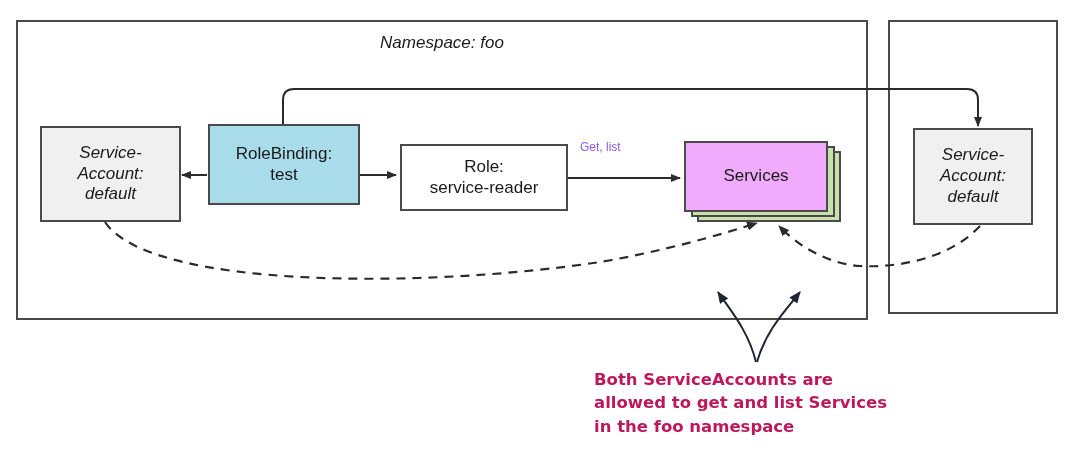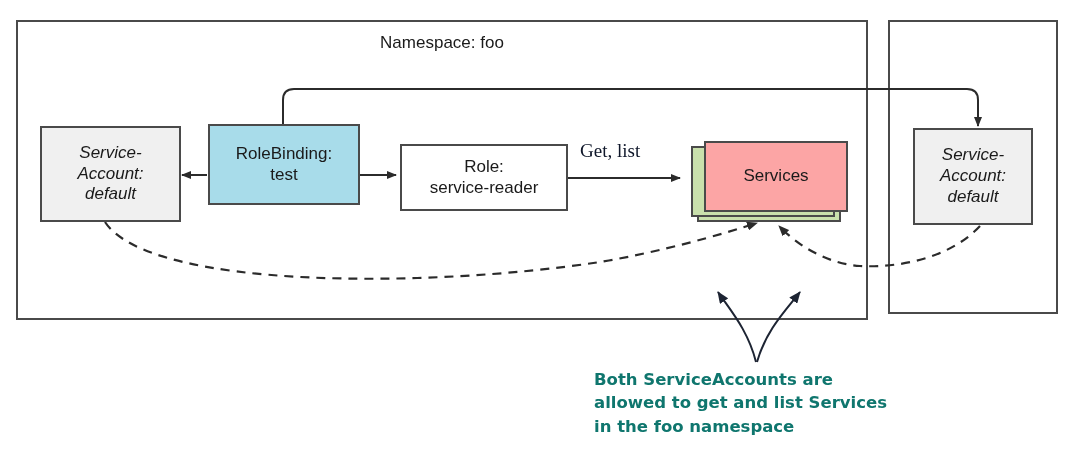--- a/index.html
+++ b/index.html
@@ -44,53 +44,52 @@
     align-items: center;
     justify-content: center;
     text-align: center;
     font-size: 17px;
     line-height: 1.22;
     color: #1a1a1a;
   }
   .node-gray { background: #f0f0f0; font-style: italic; }
   .node-white { background: #ffffff; }
   .node-blue { background: #a8dcea; }
-  .node-green { background: #fca5a5; margin-left: 20px; }
+  .node-green { background: #f0abfc; }
   .stack-card {
     position: absolute;
     box-sizing: border-box;
     border: 2px solid #4a4a4a;
     background: #c9e0ac;
   }
   .edge-label {
     position: absolute;
-    font-size: 19px;
-    color: #0f172a;
+    font-size: 12px;
+    color: #8b5cf6;
     white-space: nowrap;
-    font-family: Liberation Serif, serif;
   }
   .caption {
     position: absolute;
     font-family: "DejaVu Sans", sans-serif;
     font-weight: bold;
     font-size: 16.5px;
     line-height: 1.42;
-    color: #0f766e;
+    color: #be185d;
     white-space: pre-line;
   }
 </style>
 </head>
 <body>
 
 <div id="canvas">
 
   <div class="ns-frame" style="left:16px; top:20px; width:852px; height:300px;"></div>
   <div class="ns-frame" style="left:888px; top:20px; width:170px; height:294px;"></div>
 
-  <div class="ns-label" style="left:16px; top:33px; width:852px;">Namespace: foo</div>
+  <div class="ns-label" style="left:16px; top:33px; width:852px;font-style:italic;">Namespace: foo</div>
 
   <svg class="layer" viewBox="0 0 1074 455" xmlns="http://www.w3.org/2000/svg">
     <defs>
       <marker id="arrowSolid" markerWidth="10" markerHeight="8" refX="9" refY="4" orient="auto" markerUnits="userSpaceOnUse">
         <path d="M0,0 L10,4 L0,8 Z" fill="#2b2b2b"></path>
       </marker>
       <marker id="arrowDash" markerWidth="11" markerHeight="9" refX="10" refY="4.5" orient="auto" markerUnits="userSpaceOnUse">
         <path d="M0,0 L11,4.5 L0,9 Z" fill="#2b2b2b"></path>
       </marker>
       <marker id="arrowCall" markerWidth="12" markerHeight="10" refX="11" refY="5" orient="auto" markerUnits="userSpaceOnUse">

